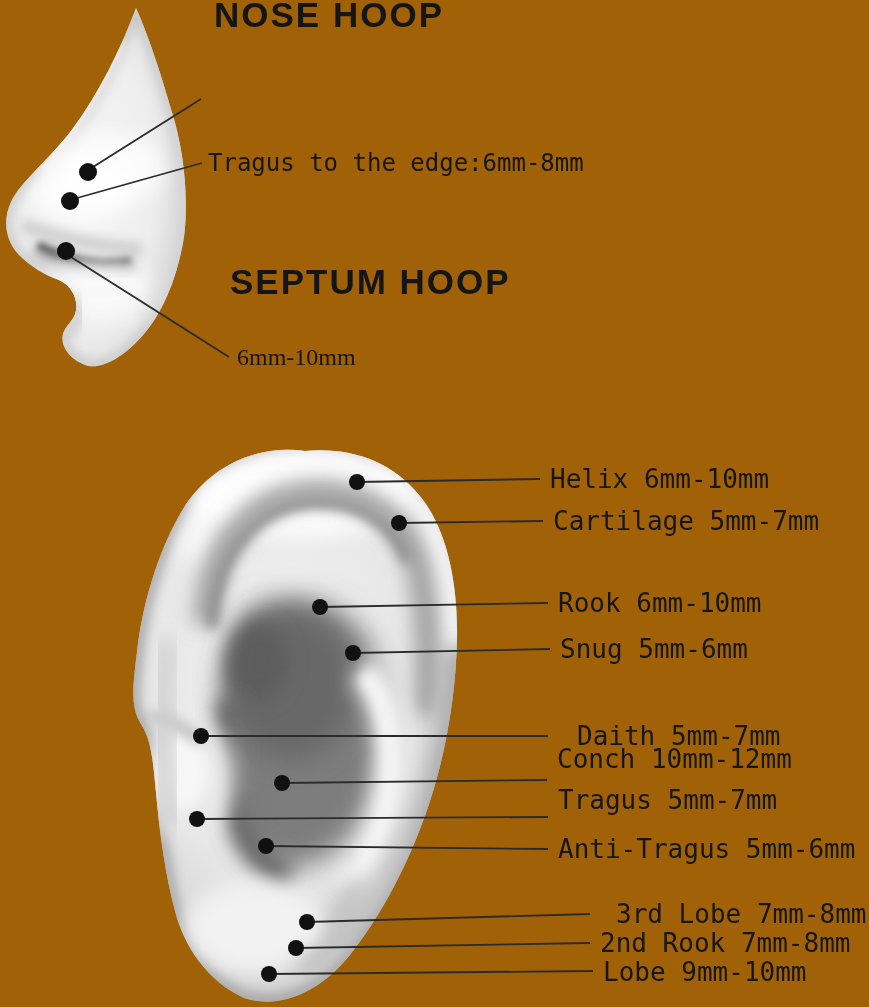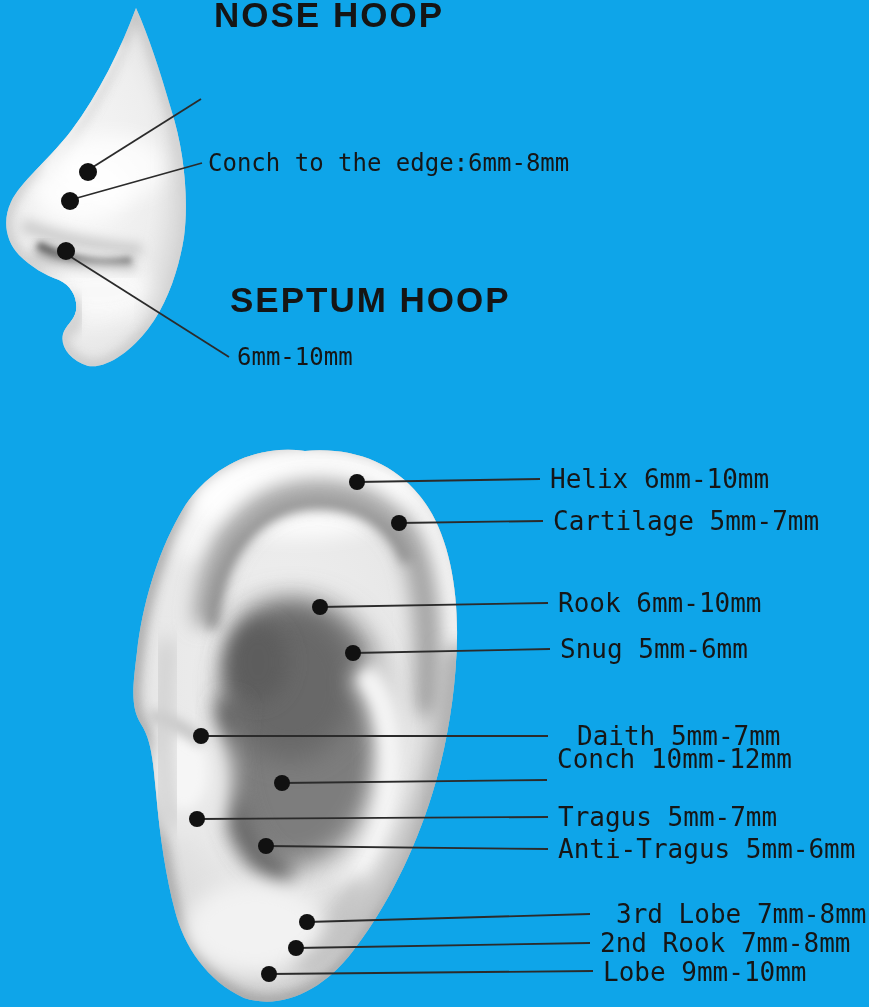--- a/index.html
+++ b/index.html
@@ -1,53 +1,53 @@
 <!DOCTYPE html>
 <html><head>
 <meta charset="utf-8">
 <title>NOSE HOOP</title>
 <style>
   html,body{margin:0;padding:0;background:#ffffff;}
   .stage{
     position:relative;
     width:869px;height:1007px;
-    background:#0ea5e9;
+    background:#a16207;
     overflow:hidden;
     font-family:"DejaVu Sans Mono","Liberation Mono",monospace;
   }
   .art{position:absolute;left:0;top:0;}
   .lbl{
     position:absolute;
     font-family:"DejaVu Sans Mono","Liberation Mono",monospace;
     font-size:26px;line-height:26px;
     color:#161616;white-space:pre;
   }
   .lbl.small{font-size:24px;line-height:24px;}
   .title{
     position:absolute;
     font-family:"Liberation Sans","DejaVu Sans",sans-serif;
     font-weight:bold;
     font-size:35px;line-height:36px;
     letter-spacing:2px;
     color:#151515;white-space:pre;
   }
   #title-nose{left:214px;top:-3px;}
-  #title-septum{left:230px;top:282px;}
+  #title-septum{left:230px;top:264px;}
 
   #lab-nose-higher{left:208px;top:89px;}
   #lab-nose-closer{left:208px;top:151px;}
-  #lab-septum-size{left:237px;top:345px;}
+  #lab-septum-size{left:237px;top:345px;font-family:Liberation Serif, serif;}
 
   #lab-helix{left:550px;top:466px;}
   #lab-cartilage{left:553px;top:508px;}
   #lab-rook{left:558px;top:590px;}
   #lab-snug{left:560px;top:636px;}
   #lab-daith{left:558px;top:723px;margin-left:19px;}
   #lab-conch{left:557px;top:746px;}
-  #lab-tragus{left:558px;top:804px;}
+  #lab-tragus{left:558px;top:787px;}
   #lab-antitragus{left:558px;top:836px;}
   #lab-lobe3{left:616px;top:901px;}
   #lab-lobe2{left:600px;top:930px;}
   #lab-lobe{left:603px;top:959px;text-align:center;}
 </style>
 </head>
 <body>
 
 <div class="stage">
 
@@ -183,21 +183,21 @@
       <circle cx="266" cy="846" r="8"></circle>
       <circle cx="307" cy="922" r="8"></circle>
       <circle cx="296" cy="948" r="8"></circle>
       <circle cx="269" cy="974" r="8"></circle>
     </g>
   </svg>
 
   <div class="title" id="title-nose">NOSE HOOP</div>
   <div class="title" id="title-septum">SEPTUM HOOP</div>
 
-  <div class="lbl small" id="lab-nose-closer">Conch to the edge:6mm-8mm</div>
+  <div class="lbl small" id="lab-nose-closer">Tragus to the edge:6mm-8mm</div>
   <div class="lbl small" id="lab-septum-size">6mm-10mm</div>
 
   <div class="lbl" id="lab-helix">Helix 6mm-10mm</div>
   <div class="lbl" id="lab-cartilage">Cartilage 5mm-7mm</div>
   <div class="lbl" id="lab-rook">Rook 6mm-10mm</div>
   <div class="lbl" id="lab-snug">Snug 5mm-6mm</div>
   <div class="lbl" id="lab-daith">Daith 5mm-7mm</div>
   <div class="lbl" id="lab-conch">Conch 10mm-12mm</div>
   <div class="lbl" id="lab-tragus">Tragus 5mm-7mm</div>
   <div class="lbl" id="lab-antitragus">Anti-Tragus 5mm-6mm</div>

